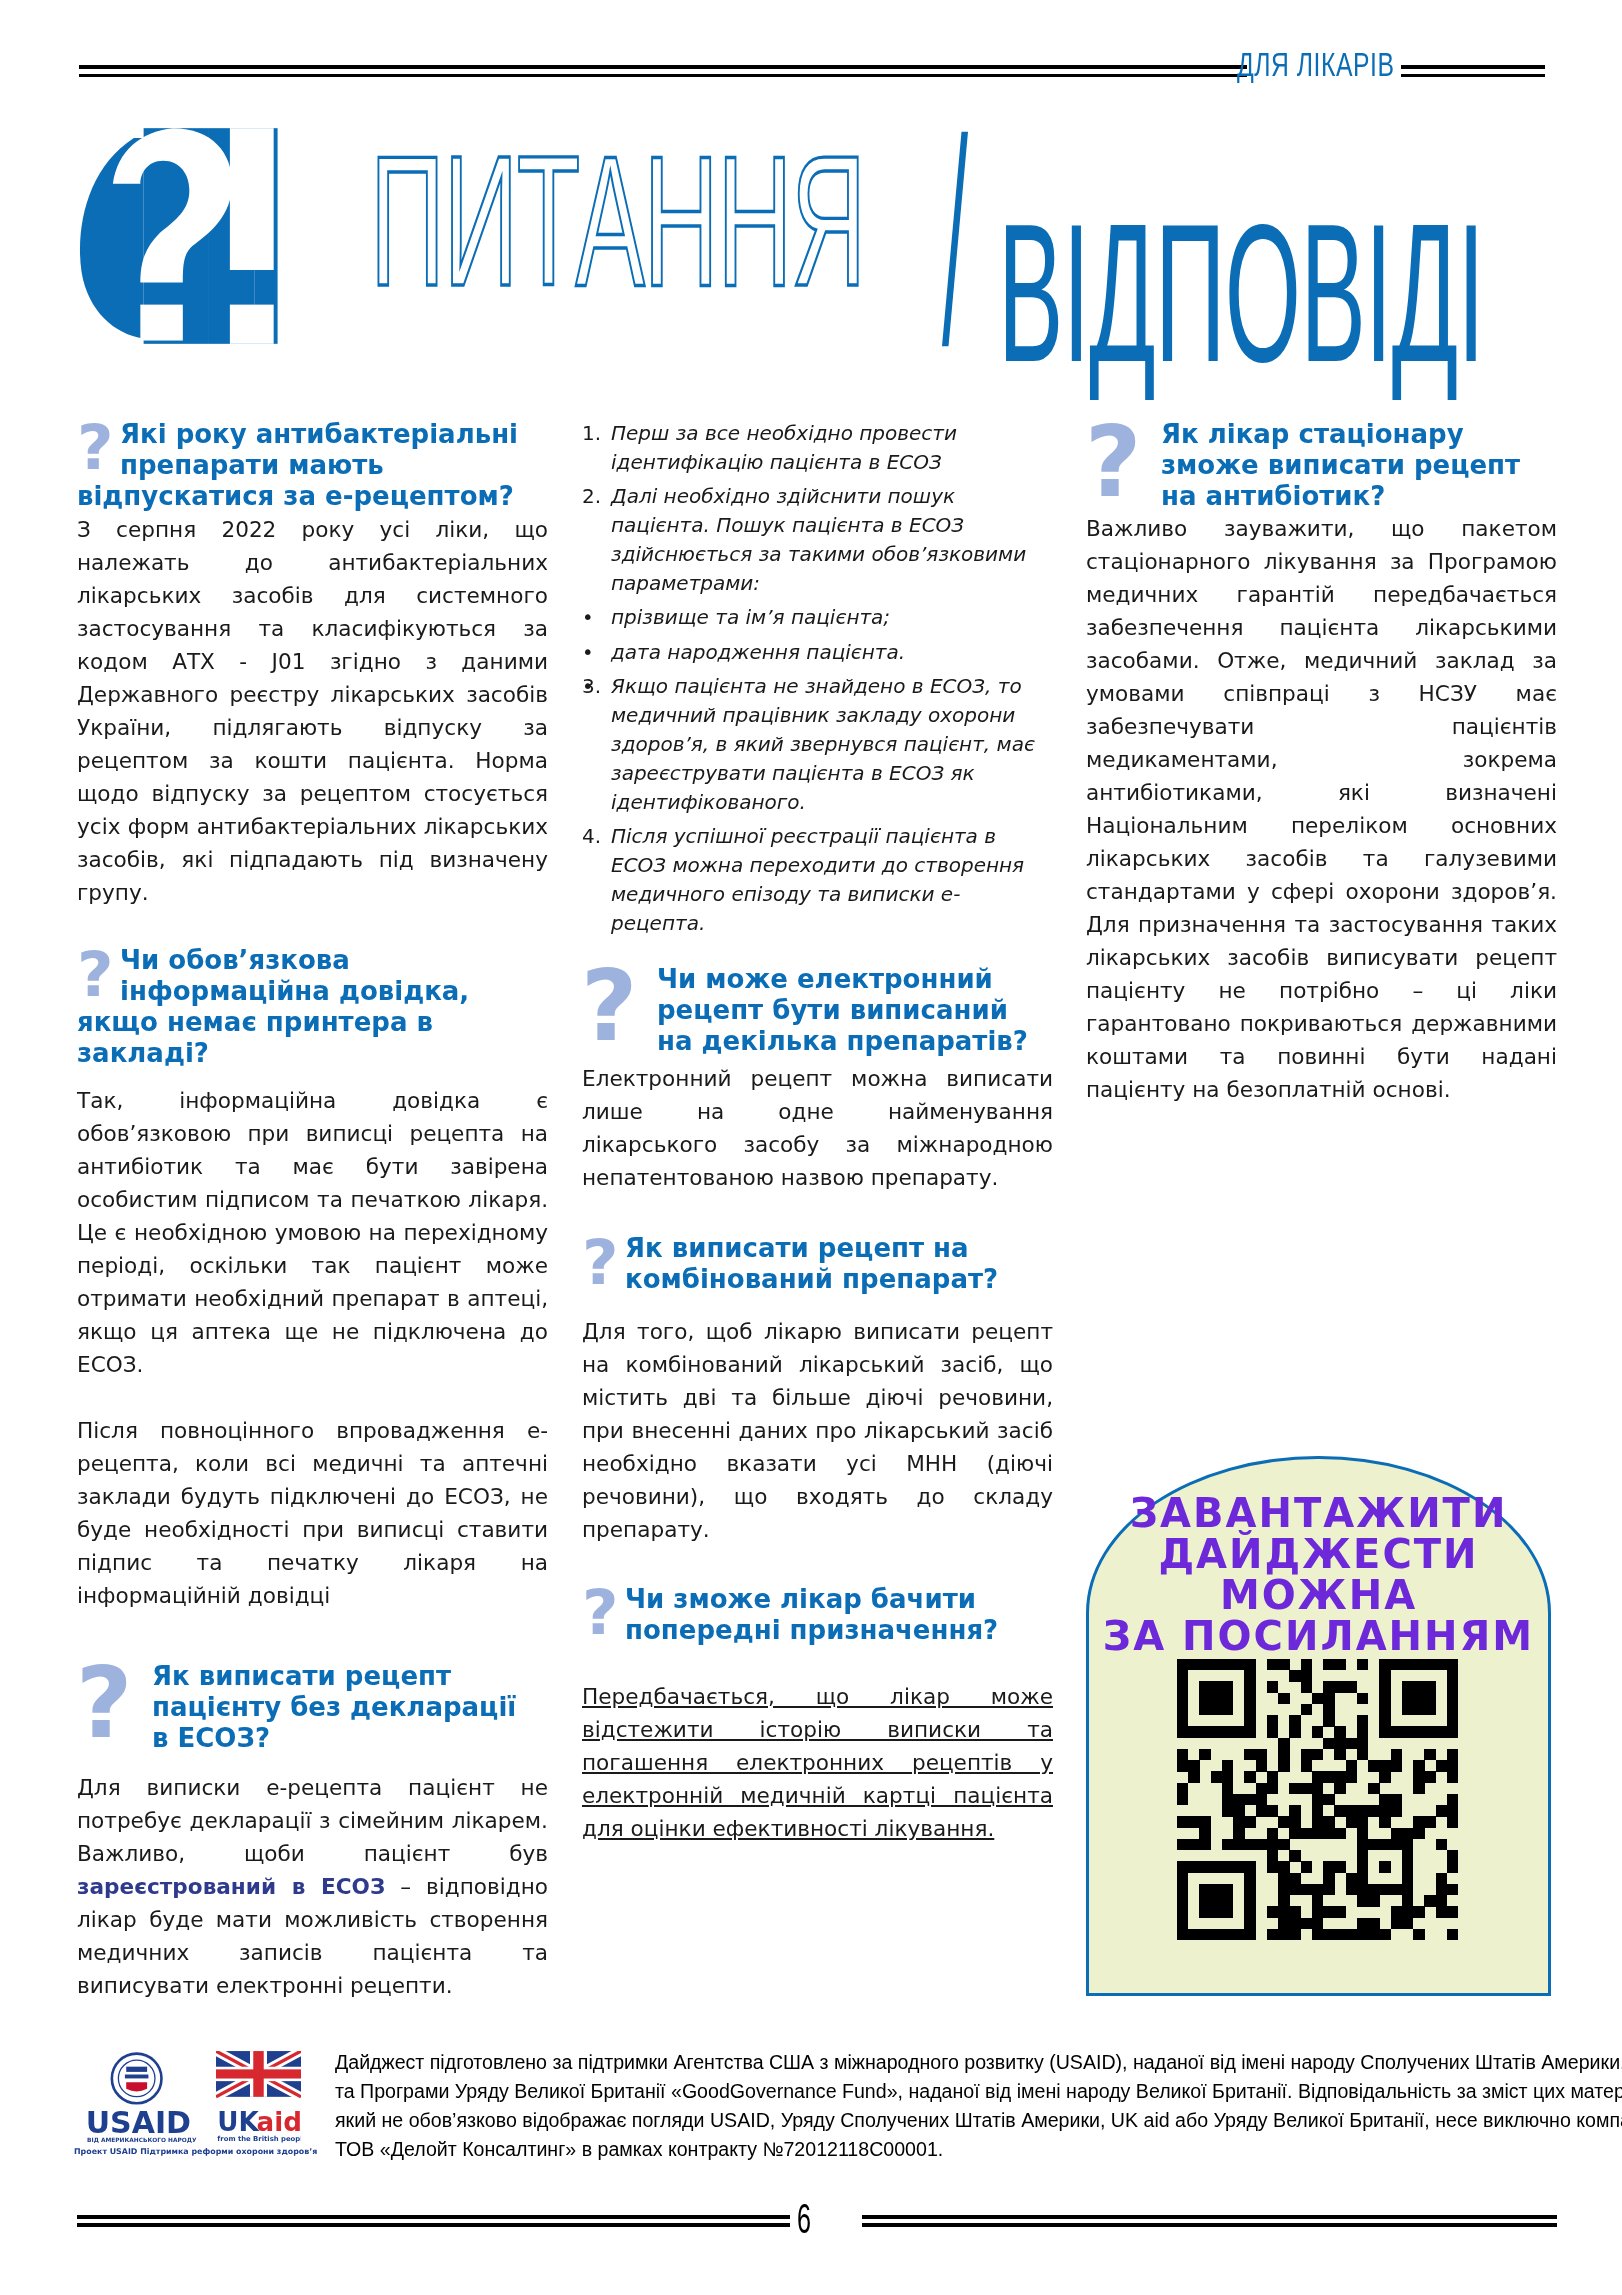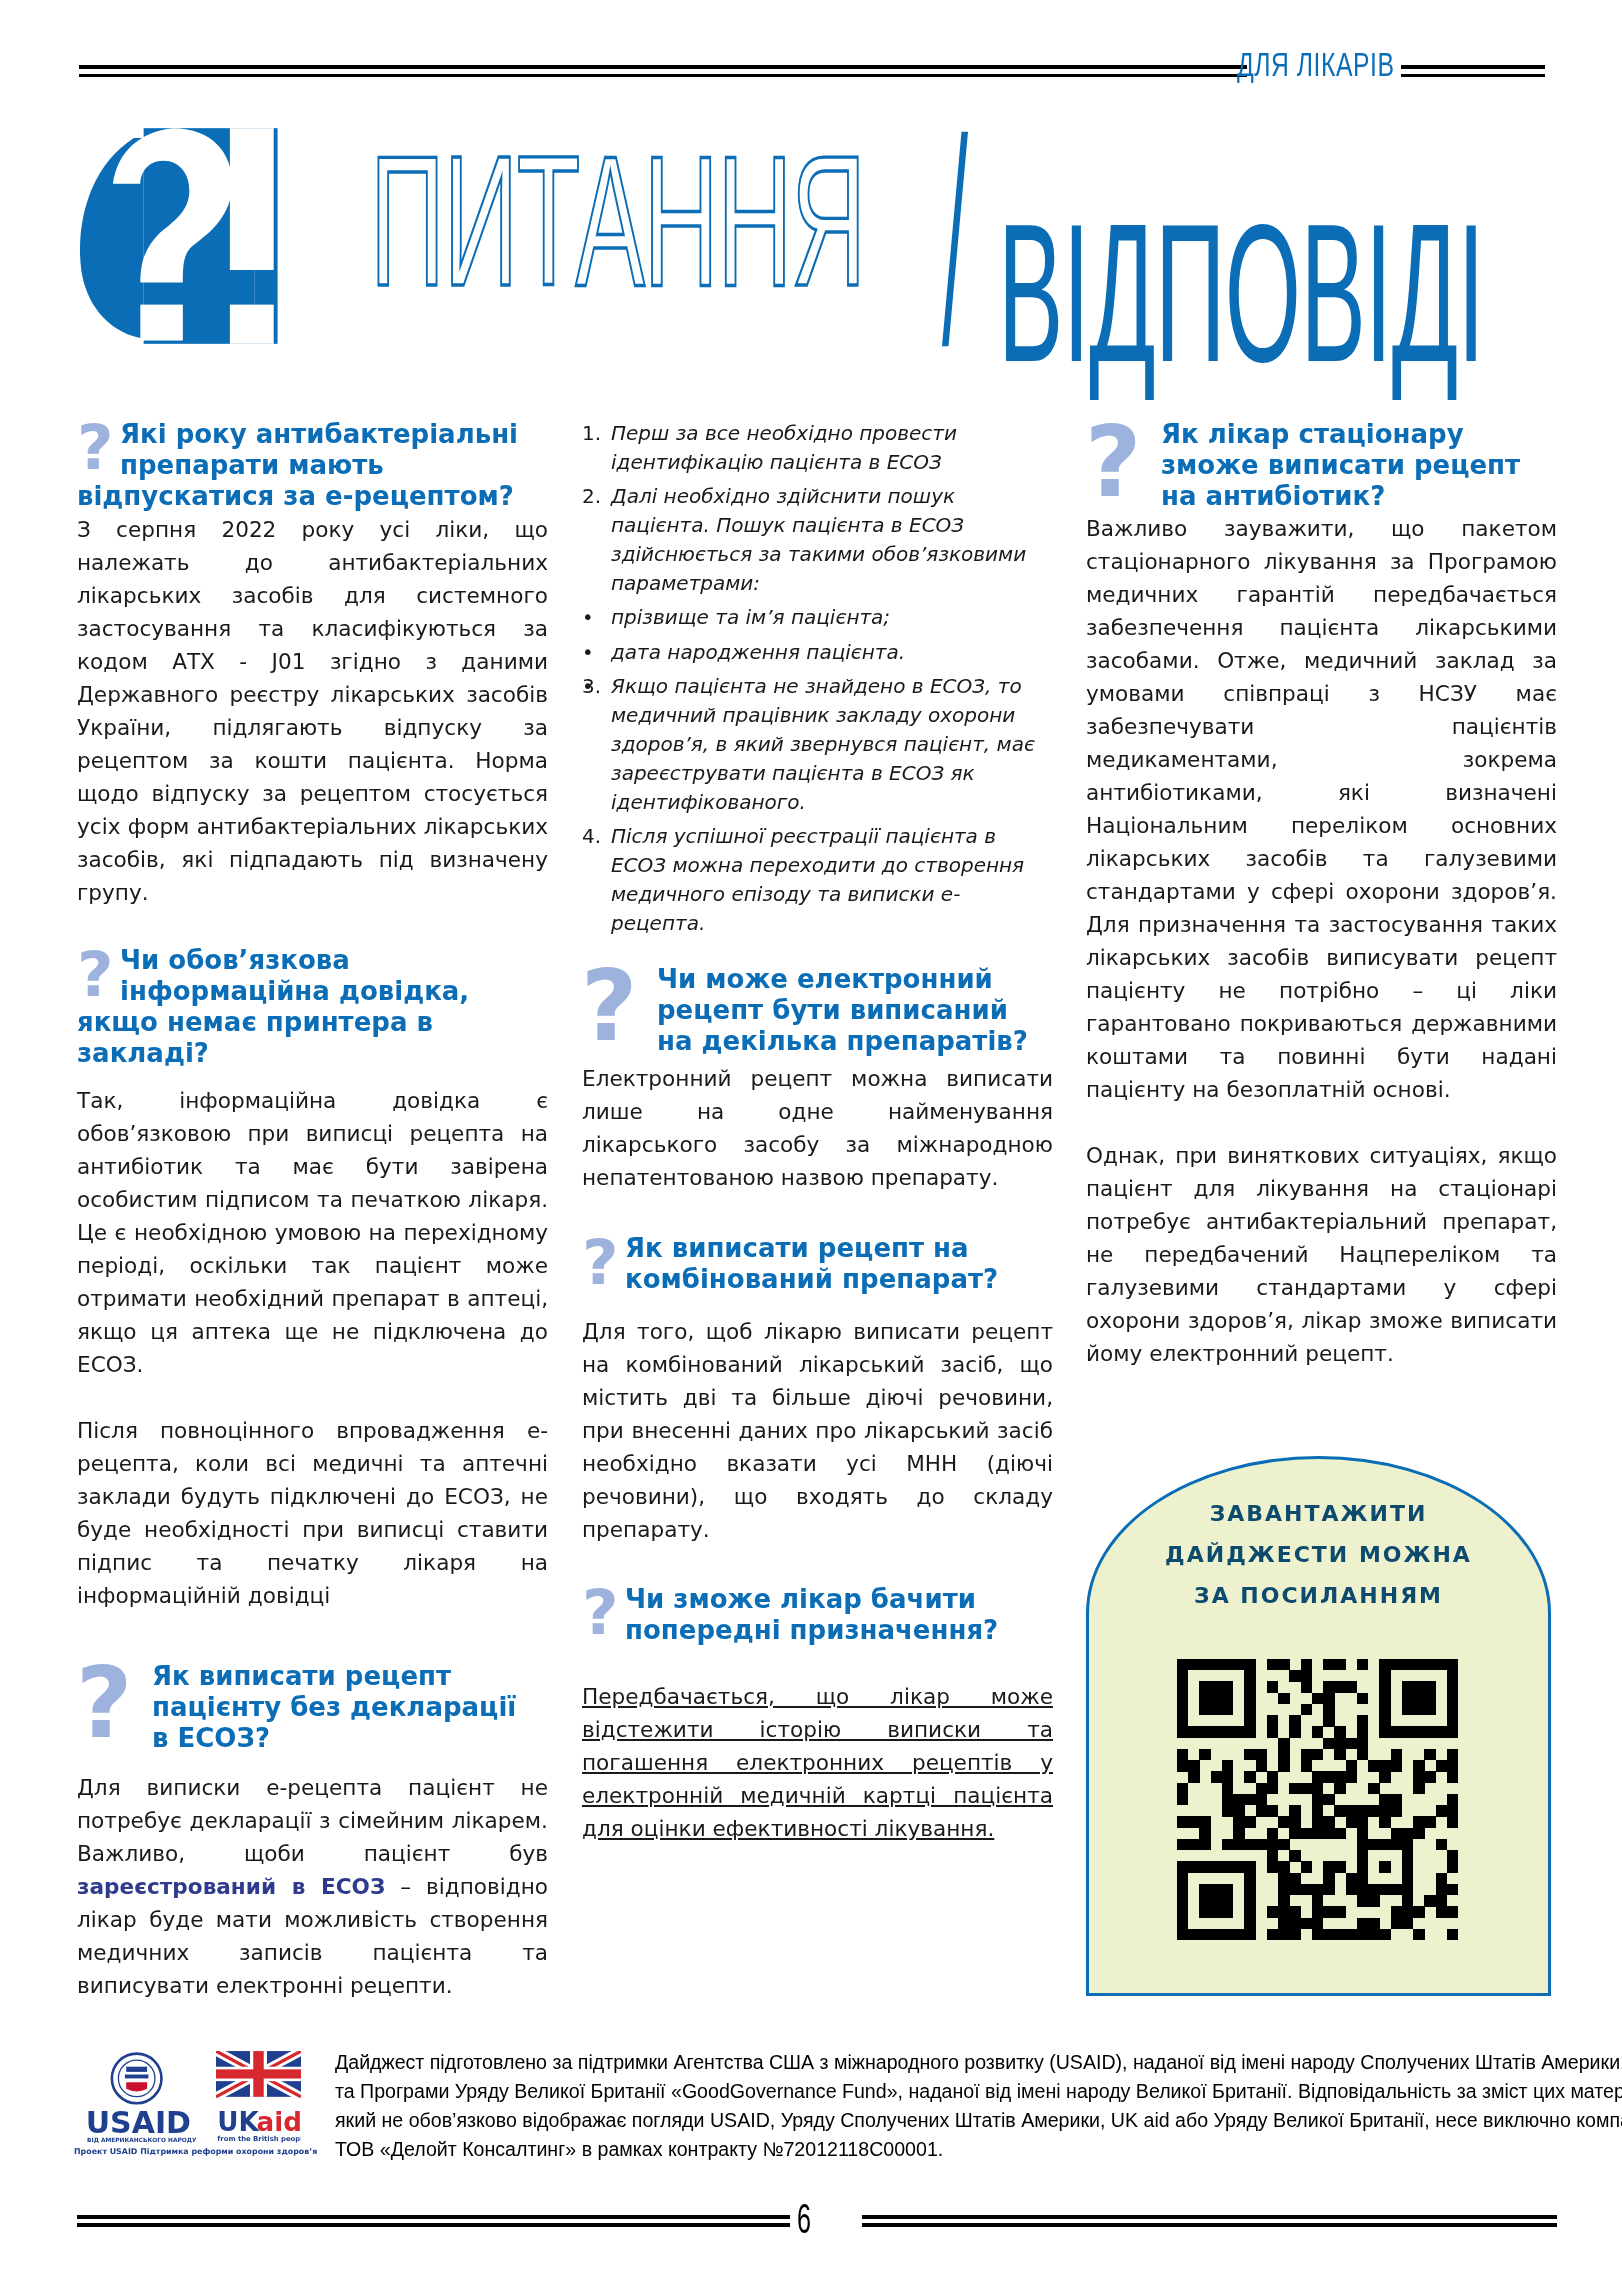--- a/index.html
+++ b/index.html
@@ -38,21 +38,21 @@
   .body-text { font-family: "DejaVu Sans", sans-serif; font-size: 21.6px; line-height: 33px; text-align: justify; color: #1a1a1a; }
   .em-reg { color: #2e3a8c; font-weight: bold; }
 
   ol.steps { margin: 0; padding: 0; list-style: none; font-family: "DejaVu Sans", sans-serif; font-style: italic; font-size: 20px; line-height: 29px; color: #1a1a1a; }
   ol.steps li { position: relative; padding-left: 29px; margin-bottom: 5.2px; }
   ol.steps li .num { position: absolute; left: 0; top: 0; font-style: normal; }
   ol.steps li.bullet .num { font-size: 19.6px; }
 
   
   .qr-card { position: absolute; left: 1086px; top: 1456px; width: 465px; height: 540px; background: #edf1cd; border: 3.3px solid #0a6db6; border-radius: 232px 232px 0 0 / 157px 157px 0 0; box-sizing: border-box; }
-  .qr-title { position: absolute; top: 34px; left: 0; width: 100%; text-align: center; font-family: "DejaVu Sans", sans-serif; font-weight: bold; font-size: 22px; line-height: 41px; color: #0c4a6e; letter-spacing: 2px; }
+  .qr-title { position: absolute; top: 34px; left: 0; width: 100%; text-align: center; font-family: "DejaVu Sans", sans-serif; font-weight: bold; font-size: 40px; line-height: 41px; color: #6d28d9; letter-spacing: 2px; }
   .qr-title span { display: block; }
   .qr-code { position: absolute; left: 88px; top: 200px; width: 281px; height: 281px; }
 
   
   .logo-usaid { position: absolute; left: 79px; top: 2051px; width: 131px; height: 111px; }
   .logo-ukaid { position: absolute; left: 216px; top: 2051px; width: 85px; height: 108px; }
   .logo-caption { position: absolute; left: 74px; top: 2147px; font-family: "DejaVu Sans", sans-serif; font-weight: bold; font-size: 7.9px; color: #1f3f8f; white-space: nowrap; }
   .disclaimer { position: absolute; left: 335px; top: 2048px; width: 1211px; font-family: "Liberation Sans Narrow", "Liberation Sans", sans-serif; font-size: 19.6px; line-height: 29px; color: #000; text-align: justify; }
   .disclaimer .dl { display: block; white-space: nowrap; }
 
@@ -167,21 +167,20 @@
 
 <div class="col col3">
   <div class="q-block">
     <div class="q-head">
       <span class="q-mark lg">?</span>
       <span class="ln ind-lg">Як лікар стаціонару</span>
       <span class="ln ind-lg">зможе виписати рецепт</span>
       <span class="ln ind-lg">на антибіотик?</span>
     </div>
     <div class="body-text" style="margin-top:0px;">Важливо зауважити, що пакетом стаціонарного лікування за Програмою медичних гарантій передбачається забезпечення пацієнта лікарськими засобами. Отже, медичний заклад за умовами співпраці з НСЗУ має забезпечувати пацієнтів медикаментами, зокрема антибіотиками, які визначені Національним переліком основних лікарських засобів та галузевими стандартами у сфері охорони здоров’я. Для призначення та застосування таких лікарських засобів виписувати рецепт пацієнту не потрібно – ці ліки гарантовано покриваються державними коштами та повинні бути надані пацієнту на безоплатній основі.</div>
-    <div class="body-text" style="margin-top:33px;">Однак, при виняткових ситуаціях, якщо пацієнт для лікування на стаціонарі потребує антибактеріальний препарат, не передбачений Нацпереліком та галузевими стандартами у сфері охорони здоров’я, лікар зможе виписати йому електронний рецепт.</div>
   </div>
 </div>
 
 <div class="qr-card">
   <div class="qr-title">
     <span>ЗАВАНТАЖИТИ</span>
     <span>ДАЙДЖЕСТИ МОЖНА</span>
     <span>ЗА ПОСИЛАННЯМ</span>
   </div>
   <svg class="qr-code" id="qr-svg" viewBox="0 0 25 25" shape-rendering="crispEdges">

